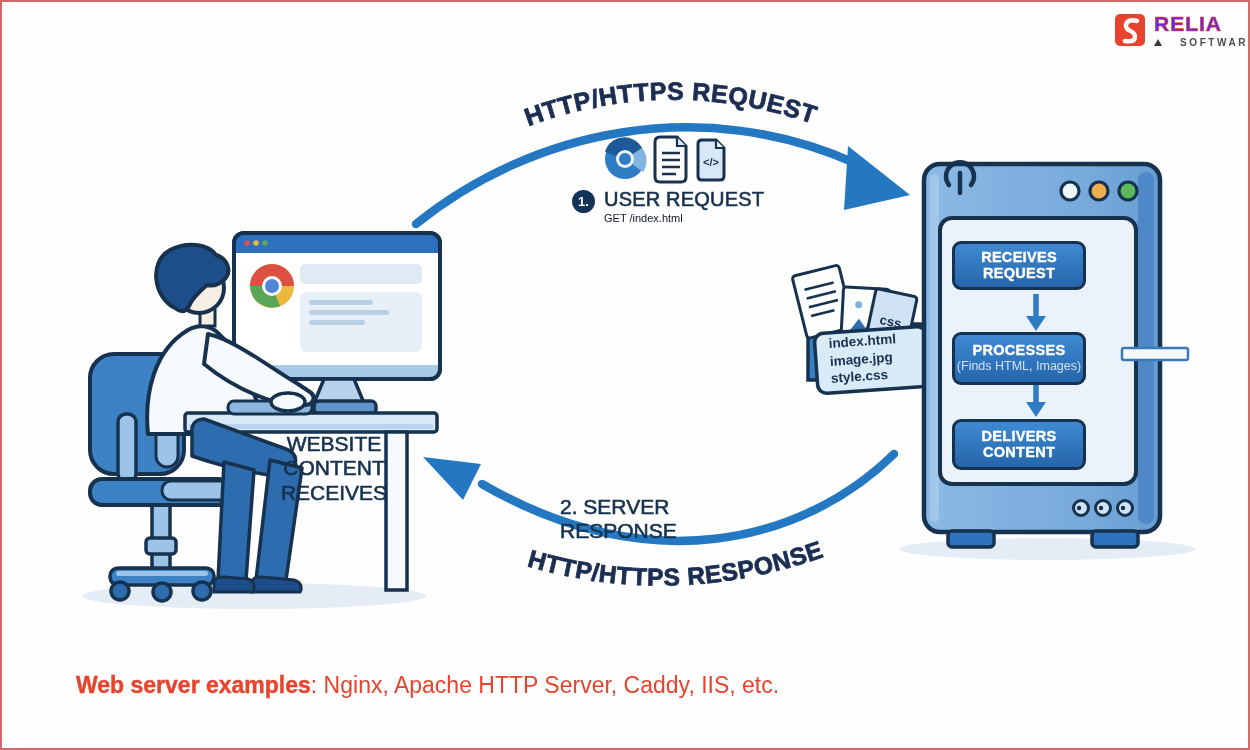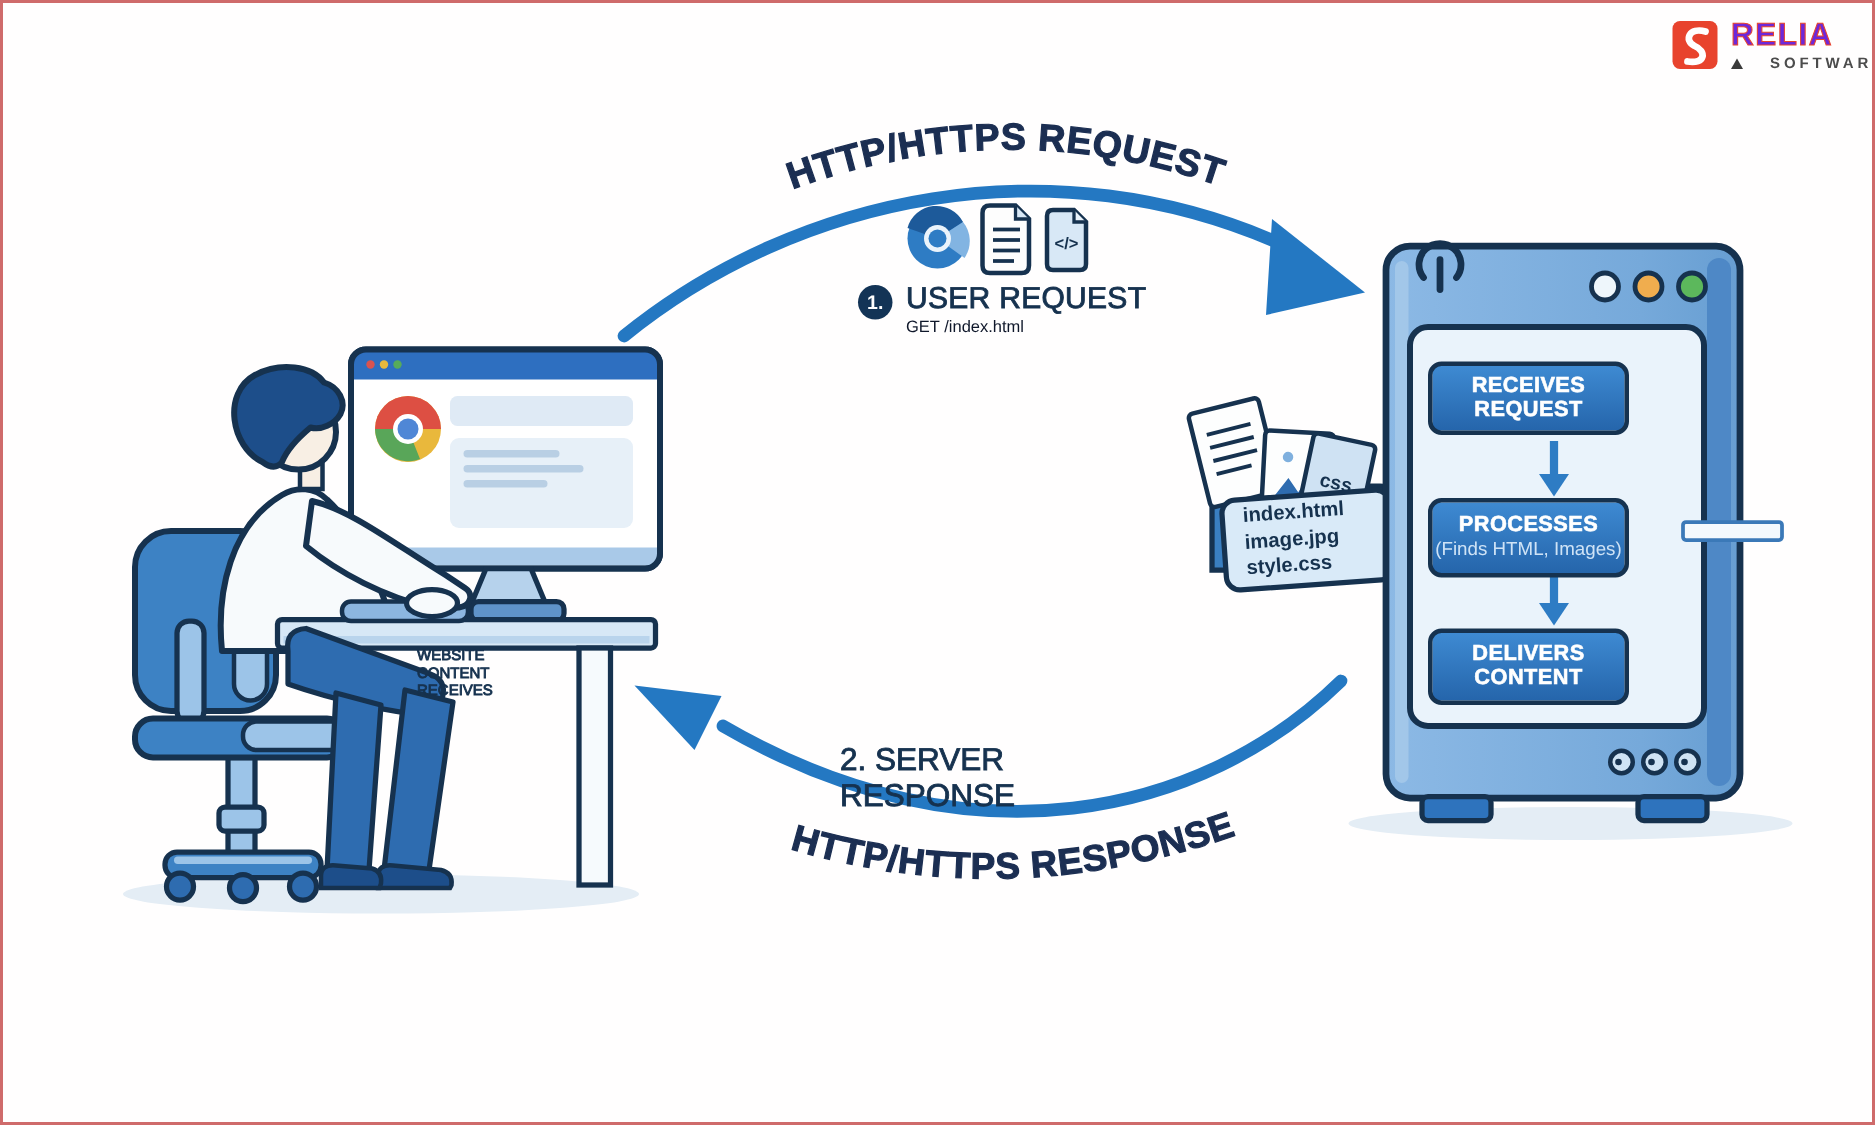--- a/index.html
+++ b/index.html
@@ -23,21 +23,21 @@
 
   
   .badge { left:570px; top:188px; width:23px; height:23px; border-radius:50%;
     background:#133456; color:#fff; font-size:13px; font-weight:700;
     display:flex; align-items:center; justify-content:center; }
   .step-title { left:602px; top:186px; font-size:20px; letter-spacing:0.2px; }
   .step-detail { left:602px; top:210px; font-size:11px; color:#0f172a; }
 
   
   .server-response { left:558px; top:493px; width:214px; text-align:left; font-size:21px; }
-  .delivered { left:276px; top:430px; width:112px; font-size:10px; line-height:1.16; }
+  .delivered { left:276px; top:430px; width:112px; text-align:center; font-size:21px; line-height:1.16; }
 
   
   .web-server-title { left:900px; top:550px; width:274px; text-align:center; font-size:41px; letter-spacing:-1px; }
   .flowbox { left:950px; width:134px; background:linear-gradient(#3e8ad2,#2565ab);
     border:3px solid #16324f; border-radius:9px; box-sizing:border-box;
     display:flex; flex-direction:column; align-items:center; justify-content:center;
     color:#ffffff; font-size:14.5px; font-weight:700; line-height:1.08; letter-spacing:0.3px;
     -webkit-text-stroke:0.4px #ffffff; }
   .flowbox .sub { font-size:12.5px; font-weight:400; color:#cfe3f6; -webkit-text-stroke:0; letter-spacing:0; margin-top:1px; }
   .box1 { top:239px; height:49px; }
@@ -275,14 +275,17 @@
 
   <div class="abs delivered t-navy xbold">
     <div>WEBSITE</div>
     <div>CONTENT</div>
     <div>RECEIVES</div>
   </div>
 
   <div class="abs server-response t-navy xbold">2. SERVER RESPONSE</div>
 
 
+  <div class="abs caption">
+    <span class="b">Web server examples</span><span>: Nginx, Apache HTTP Server, Caddy, IIS, etc.</span>
+  </div>
 
 </div>
 
 </body></html>

